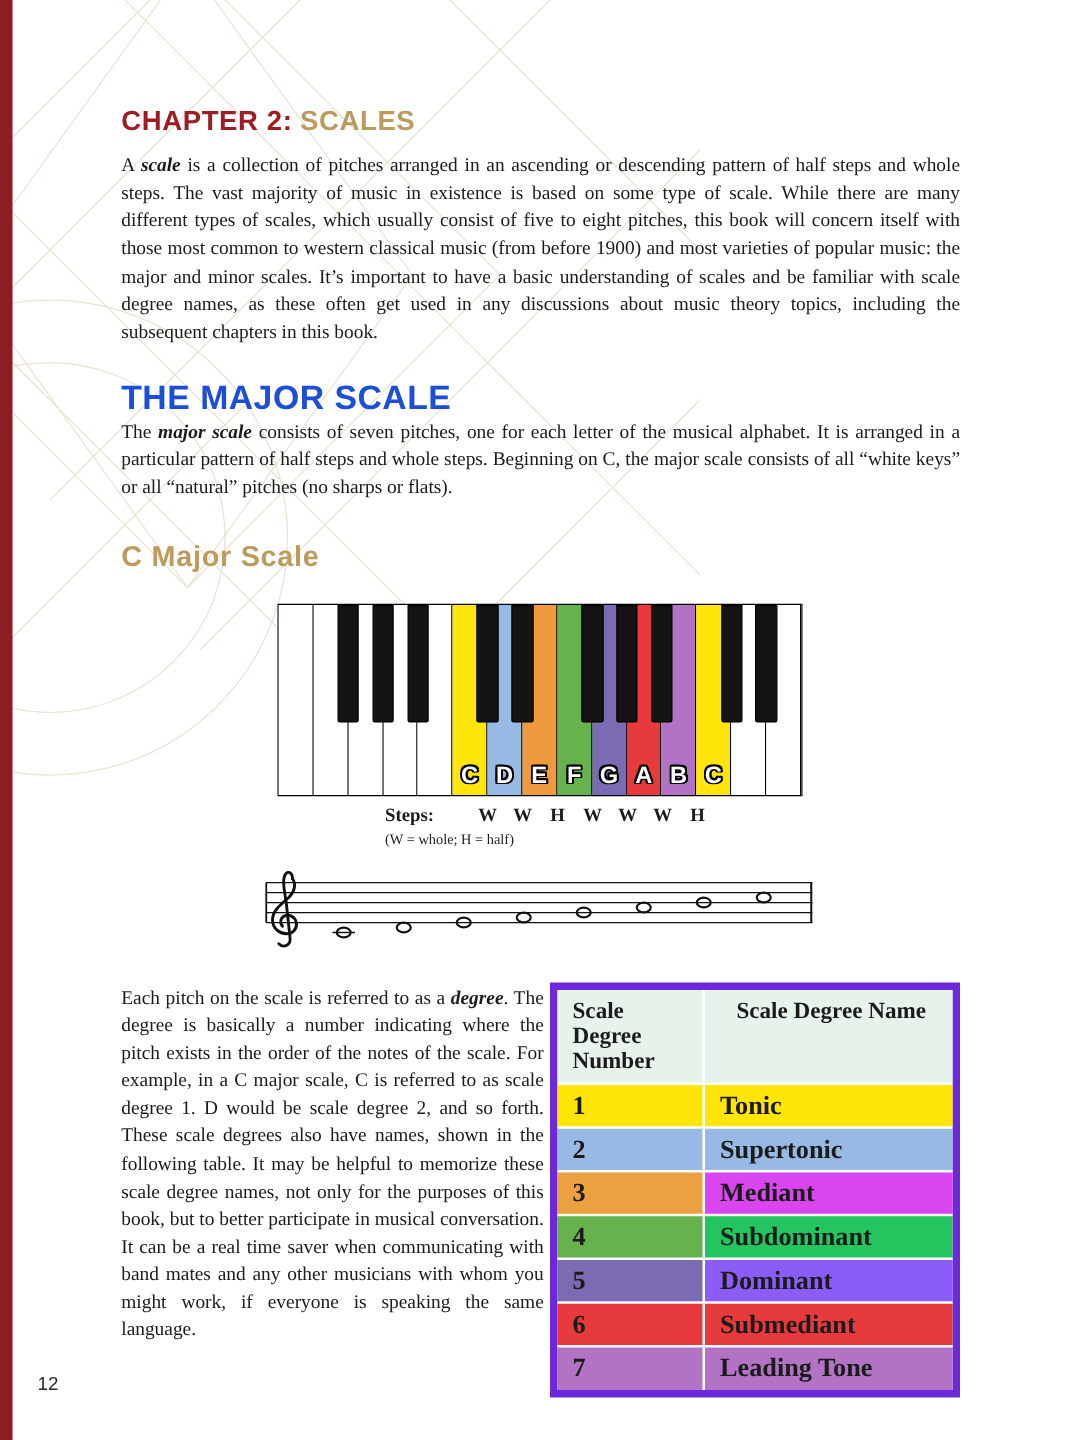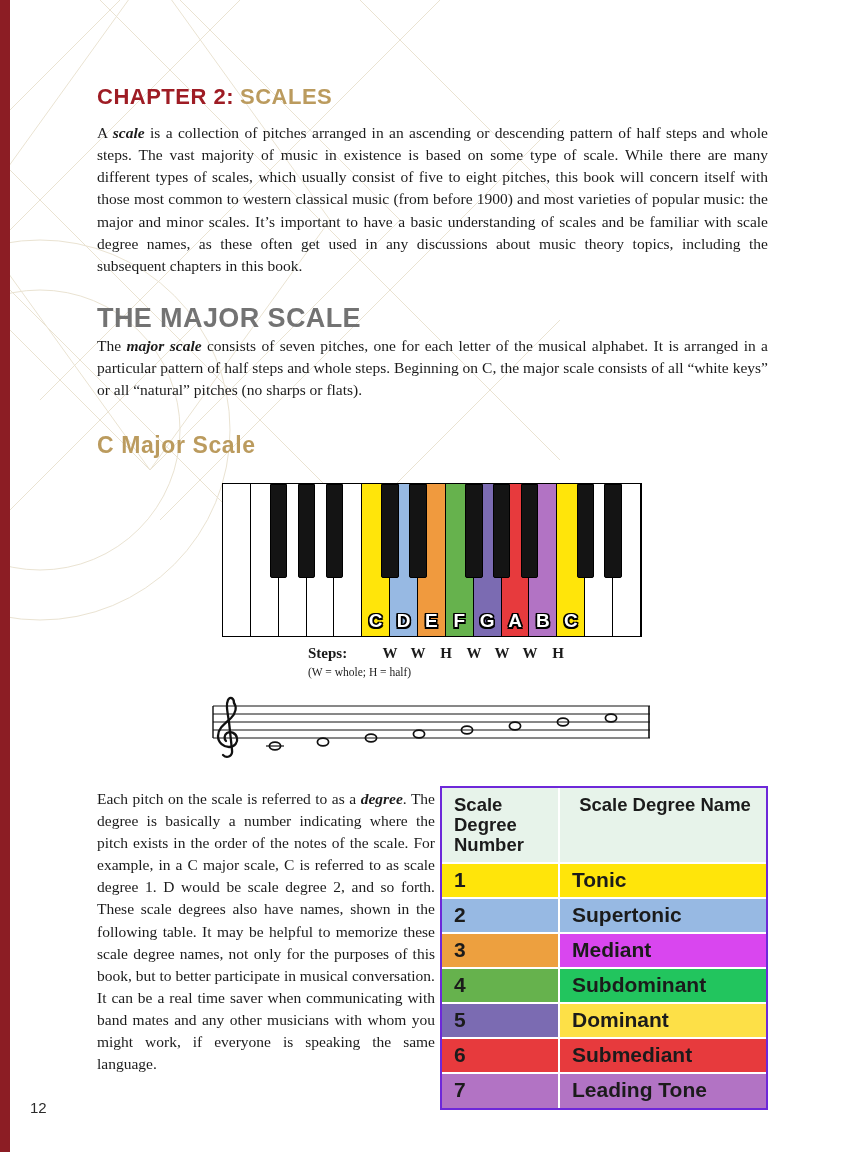--- a/index.html
+++ b/index.html
@@ -12,21 +12,21 @@
   h1.chapter-title{margin:86px 0 0 0;font-family:"Liberation Sans",sans-serif;
       font-weight:800;font-size:22px;letter-spacing:.5px;line-height:1;}
   .t-red{color:#9e1c24;}
   .t-gold{color:#bb9b5e;margin-left:6px;}
 
   .body-text{font-size:15.5px;line-height:1.43;text-align:justify;margin:14px 0 0 0;color:#1b1b1b;}
   .body-text i{font-style:italic;font-weight:bold;}
   .tight{margin-top:3px;}
 
   h2.section-heading{margin:28px 0 0 0;font-family:"Liberation Sans",sans-serif;
-      font-weight:800;font-size:27px;color:#737373;letter-spacing:.4px;line-height:1;}
+      font-weight:800;font-size:27px;color:#1d4ed8;letter-spacing:.4px;line-height:1;}
   h3.sub-heading{margin:32px 0 0 0;font-family:"Liberation Sans",sans-serif;
       font-weight:800;font-size:23px;color:#bb9b5e;letter-spacing:.6px;line-height:1;}
 
   
   .keyboard-block{width:420px;margin:26px 0 0 125px;position:relative;}
   .keyboard{position:relative;height:154px;display:flex;border:1px solid #000;box-sizing:border-box;background:#fff;}
   .wkey{flex:1;position:relative;background:#fff;border-right:1px solid #000;box-sizing:border-box;}
   .wkey:last-child{border-right:none;}
   .key-label{position:absolute;bottom:4px;left:0;width:100%;text-align:center;
       font-family:"Liberation Sans",sans-serif;font-weight:700;font-size:19px;color:#fff;
@@ -38,22 +38,22 @@
   .steps-row{position:relative;height:20px;margin-top:8px;}
   .steps-label{position:absolute;left:86px;top:0;font-weight:700;font-size:15px;}
   .step{position:absolute;top:0;width:28px;text-align:center;font-weight:700;font-size:15px;}
   .steps-note{margin:1px 0 0 86px;font-size:11.5px;color:#222;}
 
   .staff{display:block;margin:16px 0 0 112px;}
 
   
   .bottom-row{display:flex;align-items:flex-start;margin-top:22px;}
   .degrees-text{width:338px;margin:2px 0 0 0;}
-  .deg-table{margin-left:auto;width:328px;border:2px solid #6d28d9;
-      font-family:Liberation Sans, sans-serif;box-sizing:border-box;}
+  .deg-table{margin-left:auto;width:328px;border:6px solid #6d28d9;
+      font-family:Liberation Serif, serif;box-sizing:border-box;}
   .thead,.trow{display:grid;grid-template-columns:118px 1fr;}
   .th{padding:7px 8px 6px 12px;font-weight:700;font-size:18.5px;line-height:1.1;color:#1b1b1b;}
   .th.first,.td.num{border-right:2px solid #fff;}
   .trow{border-top:2px solid #fff;}
   .td{padding:4px 8px 5px 12px;font-size:21px;font-weight:600;color:#1b1b1b;line-height:1.15;}
 
   .page-number{position:absolute;left:30px;bottom:36px;font-family:"Liberation Sans",sans-serif;
       font-size:15px;color:#2b2b2b;}
 </style>
 </head>
@@ -195,21 +195,21 @@
         <div class="trow">
           <div class="td num" style="background-color: rgb(237, 160, 63);">3</div>
           <div class="td name" style="background-color: #d946ef;">Mediant</div>
         </div>
         <div class="trow">
           <div class="td num" style="background-color: rgb(102, 178, 77);">4</div>
           <div class="td name" style="background-color: #22c55e;">Subdominant</div>
         </div>
         <div class="trow">
           <div class="td num" style="background-color: rgb(123, 107, 178);">5</div>
-          <div class="td name" style="background-color: #fde047;">Dominant</div>
+          <div class="td name" style="background-color: #8b5cf6;">Dominant</div>
         </div>
         <div class="trow">
           <div class="td num" style="background-color: rgb(231, 58, 61);">6</div>
           <div class="td name" style="background-color: rgb(231, 58, 61);">Submediant</div>
         </div>
         <div class="trow">
           <div class="td num" style="background-color: rgb(178, 115, 196);">7</div>
           <div class="td name" style="background-color: rgb(178, 115, 196);">Leading Tone</div>
         </div>
       </div>

